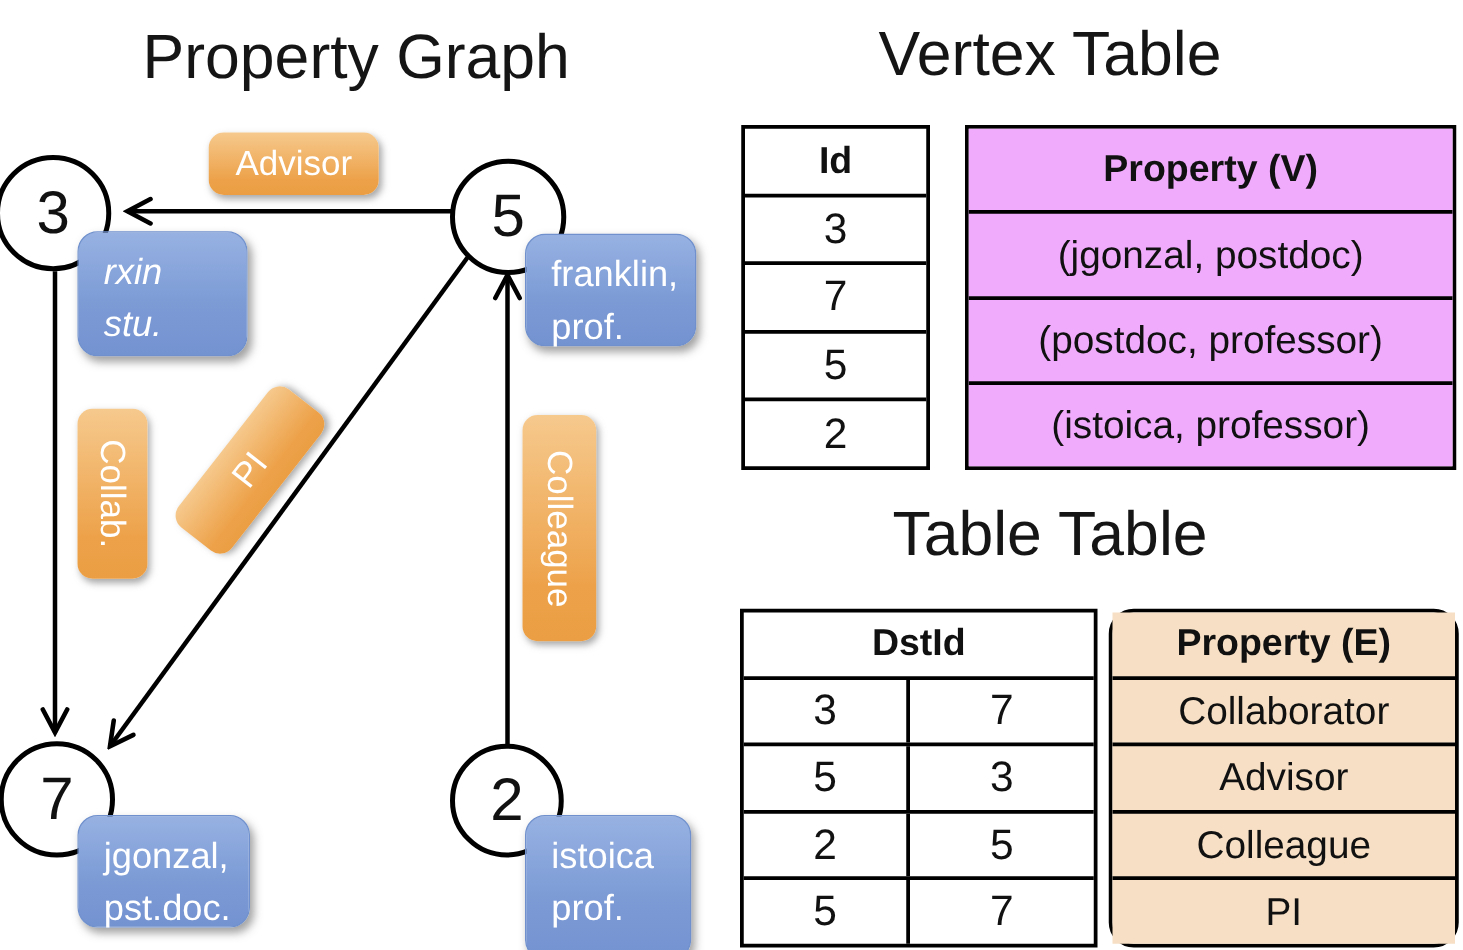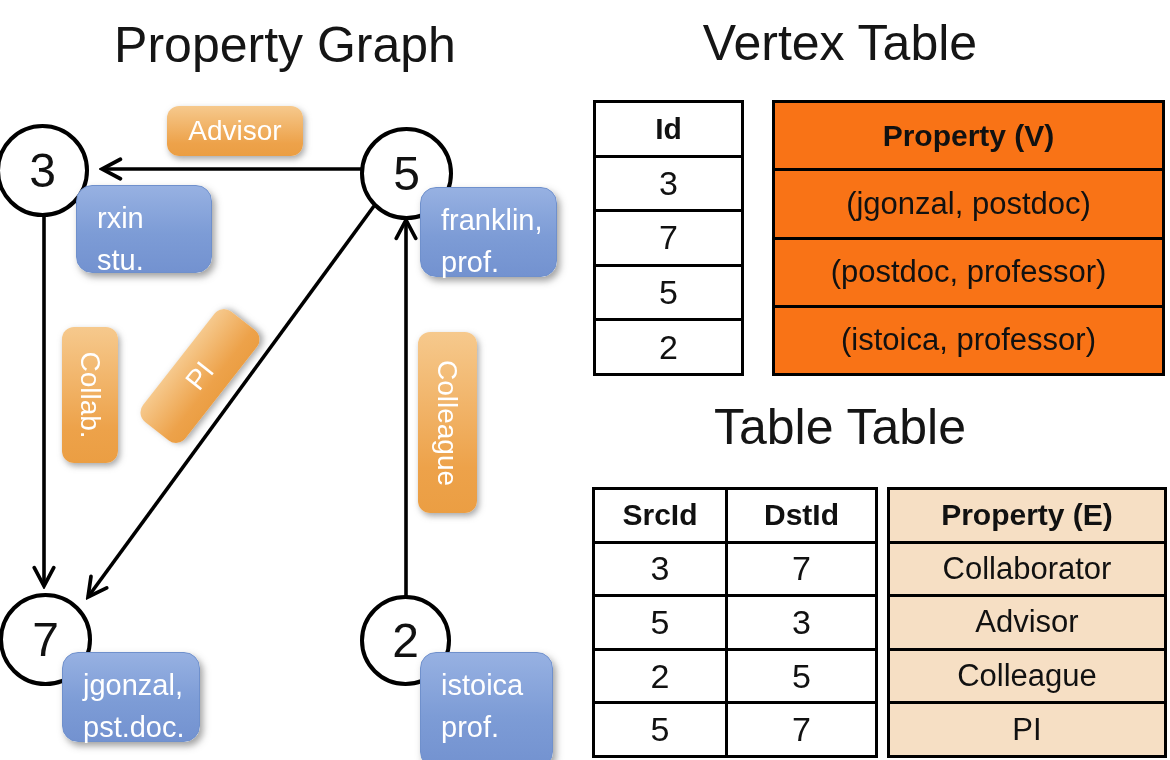--- a/index.html
+++ b/index.html
@@ -45,21 +45,21 @@
   }
   .trow{
     flex:1;display:flex;align-items:stretch;justify-content:center;
     border-top:3px solid #000;font-size:31px;color:#111;
   }
   .trow:first-child{border-top:none;}
   .trow.head{font-weight:bold;font-size:30px;}
   .cellc{flex:1;display:flex;align-items:center;justify-content:center;}
   .cell-src{width:130px;flex:none;border-right:3px solid #000;display:flex;align-items:center;justify-content:center;}
   .num{font-size:34px;}
-  .fill-blue{background:#f97316;}
+  .fill-blue{background:#f0abfc;}
   .fill-tan{background:#f6dfc4;}
 </style>
 </head>
 <body>
 
 <div class="stage">
 
   <div class="big-title" style="left:-10px;top:16px;width:590px;">Property Graph</div>
   <div class="big-title" style="left:555px;top:14px;width:570px;">Vertex Table</div>
   <div class="big-title" style="left:555px;top:398px;width:570px;">Table Table</div>
@@ -82,21 +82,21 @@
   <div class="node" style="left:360px;top:127px;width:93px;height:93px;">
     <span>5</span>
   </div>
   <div class="node" style="left:-1px;top:593px;width:93px;height:93px;">
     <span>7</span>
   </div>
   <div class="node" style="left:360px;top:595px;width:91px;height:91px;">
     <span>2</span>
   </div>
 
-  <div class="vbox" style="left:76px;top:185px;width:136px;height:88px;">
+  <div class="vbox" style="left:62px;top:185px;width:136px;height:100px;font-style:italic;">
     <div>rxin</div>
     <div>stu.</div>
   </div>
   <div class="vbox" style="left:420px;top:187px;width:137px;height:90px;">
     <div>franklin,</div>
     <div>prof.</div>
   </div>
   <div class="vbox" style="left:62px;top:652px;width:138px;height:90px;">
     <div>jgonzal,</div>
     <div>pst.doc.</div>
@@ -146,41 +146,40 @@
     <div class="trow fill-blue">
         <div class="cellc">(postdoc, professor)</div>
       </div>
     <div class="trow fill-blue">
         <div class="cellc">(istoica, professor)</div>
       </div>
   </div>
 
   <div class="subtable" style="left:592px;top:487px;width:286px;height:271px;">
     <div class="trow head">
-      <div class="cell-src">SrcId</div>
       <div class="cellc">DstId</div>
     </div>
     <div class="trow">
       <div class="cell-src num">3</div>
       <div class="cellc num">7</div>
     </div>
     <div class="trow">
       <div class="cell-src num">5</div>
       <div class="cellc num">3</div>
     </div>
     <div class="trow">
       <div class="cell-src num">2</div>
       <div class="cellc num">5</div>
     </div>
     <div class="trow">
       <div class="cell-src num">5</div>
       <div class="cellc num">7</div>
     </div>
   </div>
-  <div class="subtable" style="left:887px;top:487px;width:280px;height:271px;">
+  <div class="subtable" style="left:887px;top:487px;width:280px;height:271px;border-radius:20px;">
     <div class="trow head fill-tan">
         <div class="cellc">Property (E)</div>
       </div>
     <div class="trow fill-tan">
         <div class="cellc">Collaborator</div>
       </div>
     <div class="trow fill-tan">
         <div class="cellc">Advisor</div>
       </div>
     <div class="trow fill-tan">

